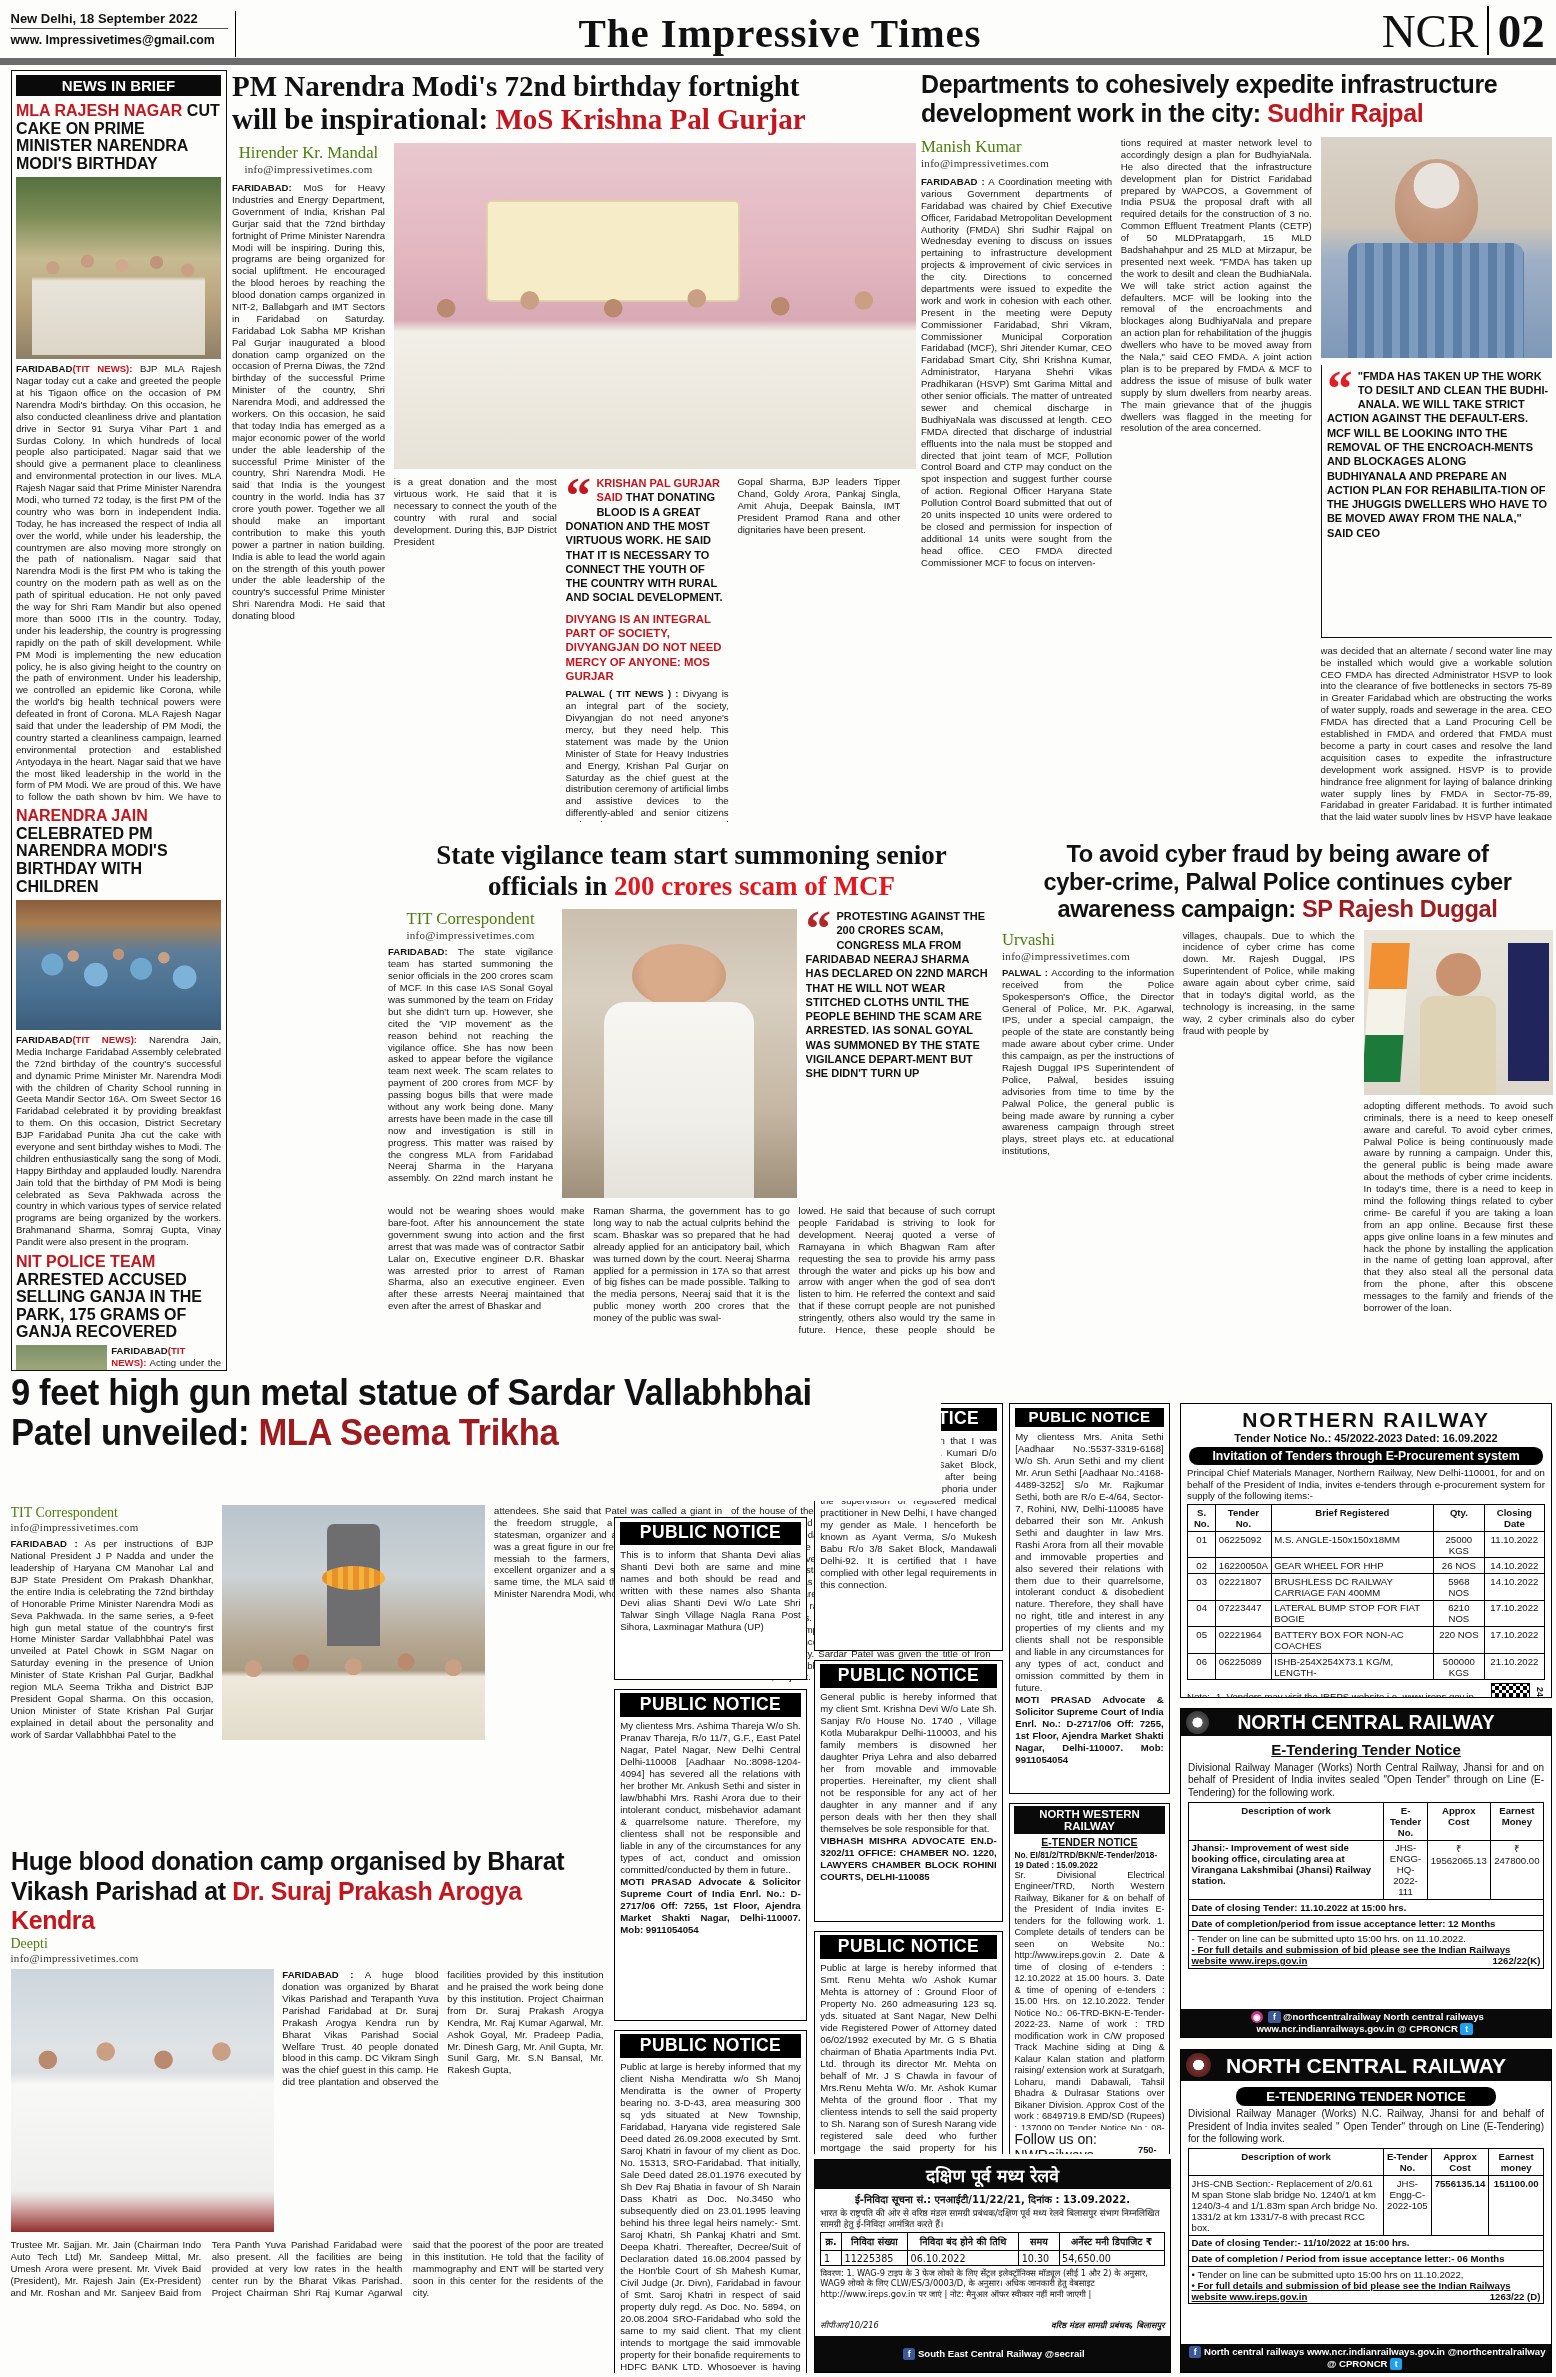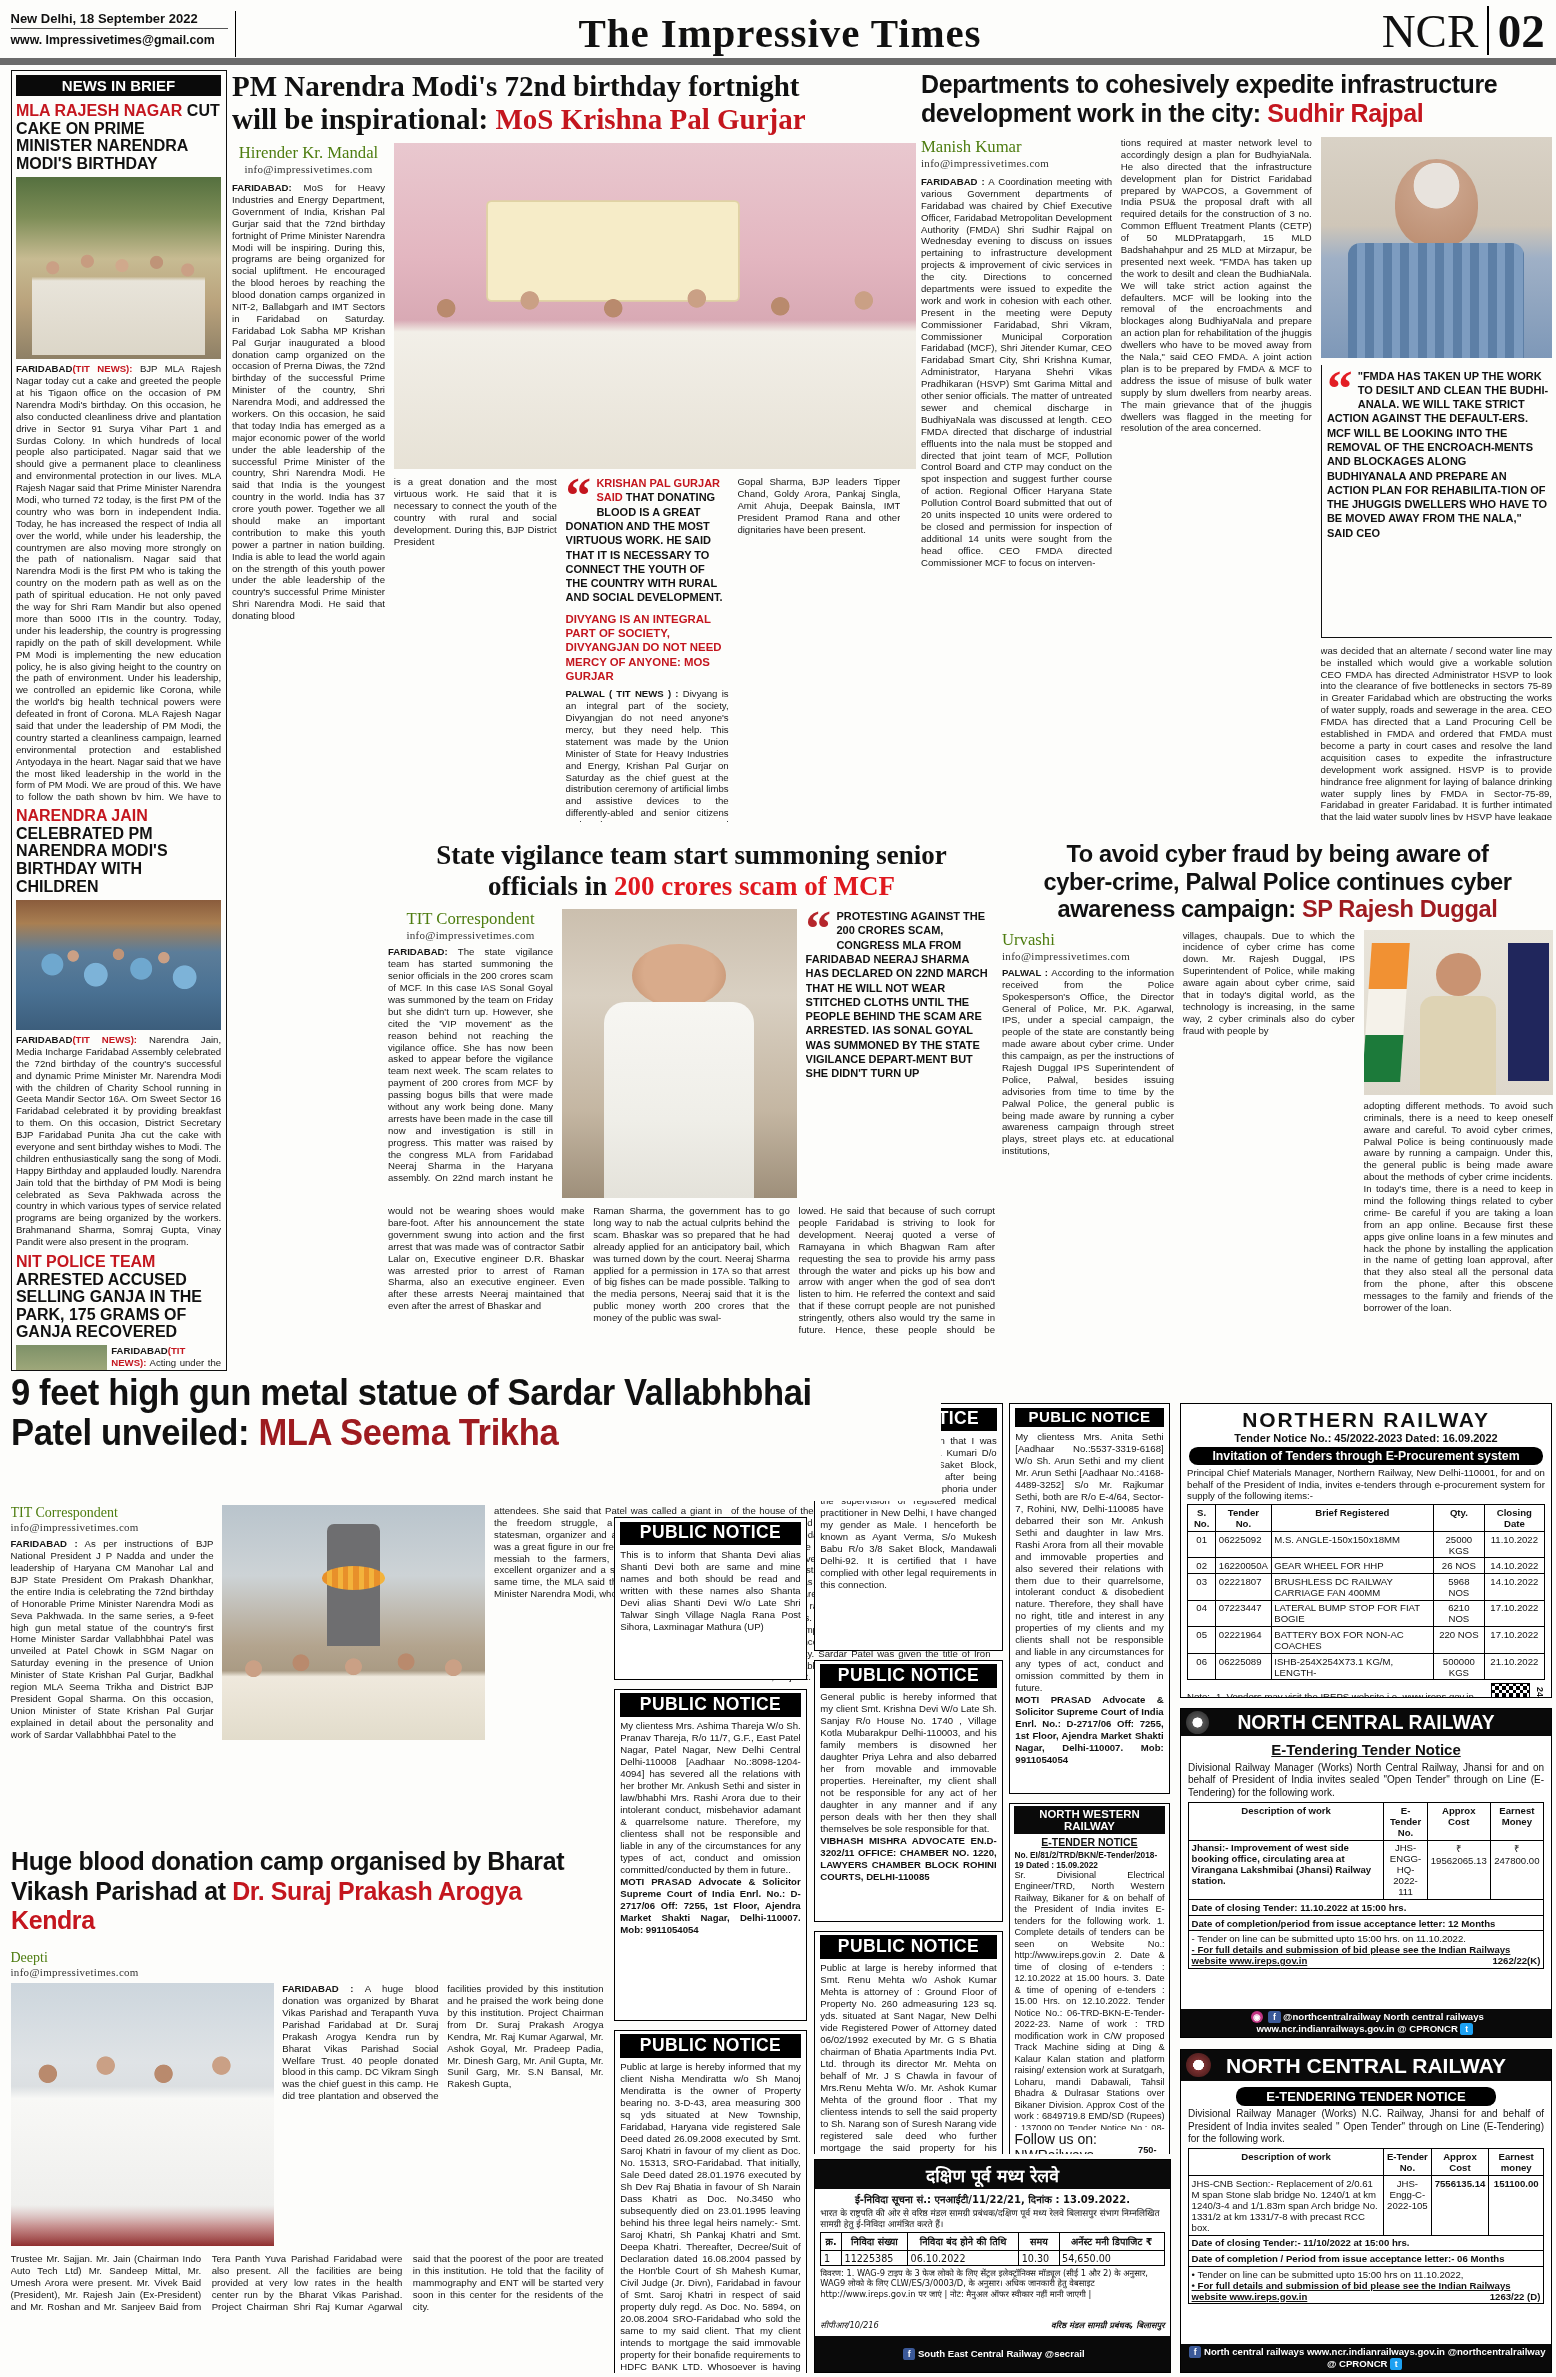--- a/index.html
+++ b/index.html
@@ -193,21 +193,21 @@
       <div class="jbody" style="width:228px;height:100%;flex:none">attendees. She said that Patel was called a giant in the freedom struggle, a messiah for farmers, statesman, organizer and a symbol of wisdom. He was a great figure in our freedom struggle. He was a messiah to the farmers, a wise statesman, an excellent organizer and a symbol of wisdom. At the same time, the MLA said that the birthday of Prime Minister Narendra Modi, who knocked on the kitchen</div>
       <div class="jbody" style="flex:1;height:100%">of the house of the needy and needy person of the country, is being celebrated as Seva Pakhwada all over India. Under the spirit of Antyodaya, there is a lot of enthusiasm and joy among the people regarding the birthday of Prime Minister Modi, who has given the benefits of schemes to the person standing at the last end of the country. The statue of Sardar Vallabh Patel was unveiled on the occasion of the birth anniversary of Narendra Modi, son of Mother Bharti, a well-wisher of all who raised the voice of workers, villagers and sisters, daughters. Gopal Sharma said that Sardar Patel, who played an important role in India's freedom struggle, merged 562 princely states in the country and laid the foundation of unity. Sardar Patel was given the title of Iron Man. Sardar Vallabhbhai Patel was born on 31 October 1875 in Nadiad, Gujarat.</div>
     </div>
   </div>
 
   <div class="abs" style="left:10.5px;top:1847px;width:593px;height:524px;overflow:hidden">
     <div class="bigheadsans" style="font-size:26px;line-height:1.14">
       <div>Huge blood donation camp organised by Bharat</div>
       <div><span>Vikash Parishad at </span><span class="redtxt">Dr. Suraj Prakash Arogya Kendra</span></div>
     </div>
-    <div class="byline" style="font-size:14px;margin-top:14px">Deepti</div>
+    <div class="byline" style="font-size:14px;margin-top:0">Deepti</div>
     <div class="bmail" style="margin-bottom:5.3px">info@impressivetimes.com</div>
     <div style="display:flex;gap:8.8px">
       <div class="photo" style="width:263px;height:263px;flex:none;background:linear-gradient(180deg,#cdd6dd 0%,#dfe3e6 30%,#cfd2d4 70%,#a33b3b 92%,#8f2f2f 100%)">
         <div style="position:absolute;left:0;top:22%;width:100%;height:78%;background:radial-gradient(circle at 14% 16%, #b98a6d 8.8px, transparent 9.6px),radial-gradient(circle at 36% 12%, #caa085 8.8px, transparent 9.6px),radial-gradient(circle at 58% 16%, #b98a6d 8.8px, transparent 9.6px),radial-gradient(circle at 80% 12%, #caa085 8.8px, transparent 9.6px),linear-gradient(180deg,transparent 22%, #f8f8f6 28%, #efefed 80%, transparent 100%)"></div>
       </div>
       <div class="jbody" style="flex:1;height:263px;column-count:2;column-gap:8.8px"><b>FARIDABAD :</b> <span>A huge blood donation was organized by Bharat Vikas Parishad and Terapanth Yuva Parishad Faridabad at Dr. Suraj Prakash Arogya Kendra run by Bharat Vikas Parishad Social Welfare Trust. 40 people donated blood in this camp. DC Vikram Singh was the chief guest in this camp. He did tree plantation and observed the facilities provided by this institution and he praised the work being done by this institution. Project Chairman from Dr. Suraj Prakash Arogya Kendra, Mr. Raj Kumar Agarwal, Mr. Ashok Goyal, Mr. Pradeep Padia, Mr. Dinesh Garg, Mr. Anil Gupta, Mr. Sunil Garg, Mr. S.N Bansal, Mr. Rakesh Gupta,</span></div>
     </div>
     <div class="jbody" style="margin-top:7px;height:149px;column-count:3;column-gap:10.5px">Trustee Mr. Sajjan. Mr. Jain (Chairman Indo Auto Tech Ltd) Mr. Sandeep Mittal, Mr. Umesh Arora were present. Mr. Vivek Baid (President), Mr. Rajesh Jain (Ex-President) and Mr. Roshan and Mr. Sanjeev Baid from Tera Panth Yuva Parishad Faridabad were also present. All the facilities are being provided at very low rates in the health center run by the Bharat Vikas Parishad. Project Chairman Shri Raj Kumar Agarwal said that the poorest of the poor are treated in this institution. He told that the facility of mammography and ENT will be started very soon in this center for the residents of the city.</div>
   </div>
 

